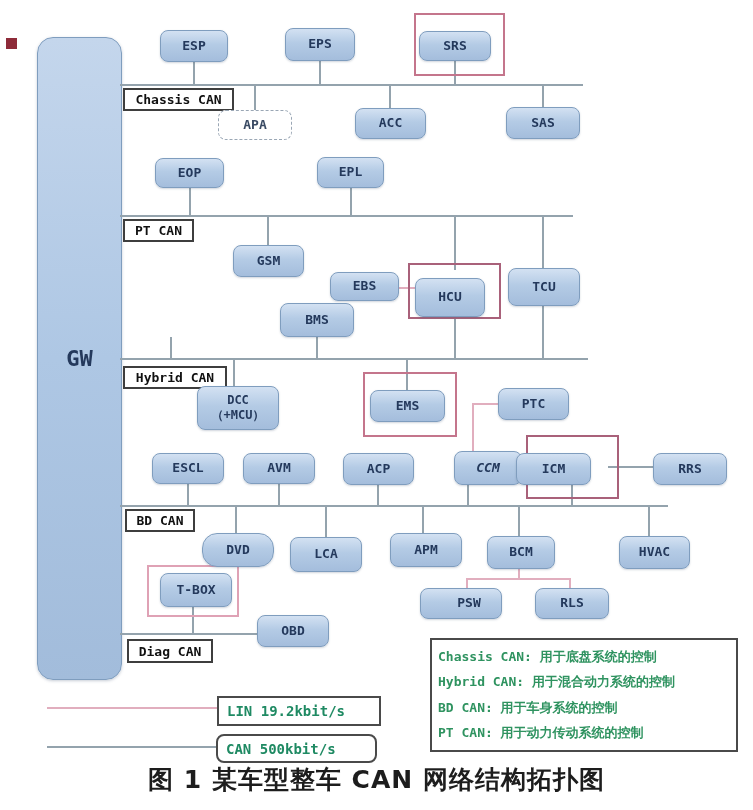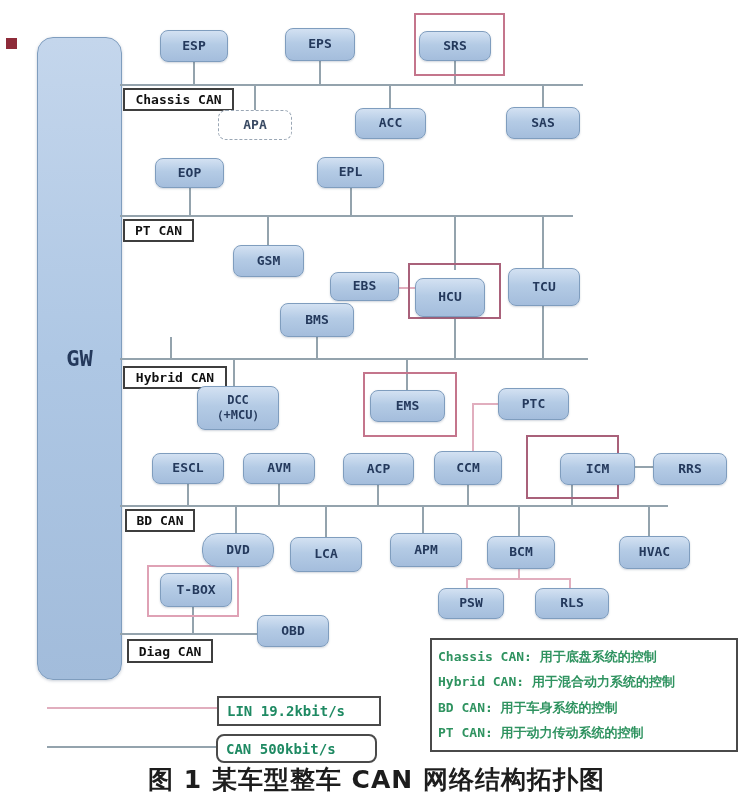--- a/index.html
+++ b/index.html
@@ -112,30 +112,30 @@
     <div class="node" style="left: 415px; top: 278px; width: 68px; height: 37px; border-radius: 8px;">HCU</div>
     <div class="node" style="left: 508px; top: 268px; width: 70px; height: 36px;">TCU</div>
     <div class="node" style="left: 280px; top: 303px; width: 72px; height: 32px;">BMS</div>
     <div class="node" style="left: 197px; top: 386px; width: 80px; height: 42px; font-size: 12px;">DCC
 （+MCU）</div>
     <div class="node" style="left: 370px; top: 390px; width: 73px; height: 30px;">EMS</div>
     <div class="node" style="left: 498px; top: 388px; width: 69px; height: 30px;">PTC</div>
     <div class="node" style="left: 152px; top: 453px; width: 70px; height: 29px;">ESCL</div>
     <div class="node" style="left: 243px; top: 453px; width: 70px; height: 29px;">AVM</div>
     <div class="node" style="left: 343px; top: 453px; width: 69px; height: 30px;">ACP</div>
-    <div class="node" style="left: 434px; top: 451px; width: 66px; height: 32px;">CCM</div>
-    <div class="node" style="left: 560px; top: 453px; width: 73px; height: 30px;">ICM</div>
+    <div class="node" style="left: 454px; top: 451px; width: 66px; height: 32px; font-style: italic;">CCM</div>
+    <div class="node" style="left: 516px; top: 453px; width: 73px; height: 30px;">ICM</div>
     <div class="node" style="left: 653px; top: 453px; width: 72px; height: 30px;">RRS</div>
     <div class="node" style="left: 202px; top: 533px; width: 70px; height: 32px; border-radius: 15px;">DVD</div>
     <div class="node" style="left: 290px; top: 537px; width: 70px; height: 33px;">LCA</div>
     <div class="node" style="left: 390px; top: 533px; width: 70px; height: 32px;">APM</div>
     <div class="node" style="left: 487px; top: 536px; width: 66px; height: 31px;">BCM</div>
     <div class="node" style="left: 619px; top: 536px; width: 69px; height: 31px;">HVAC</div>
     <div class="node" style="left: 160px; top: 573px; width: 70px; height: 32px;">T-BOX</div>
-    <div class="node" style="left: 438px; top: 588px; width: 64px; height: 29px;">PSW</div>
+    <div class="node" style="left: 420px; top: 588px; width: 64px; height: 29px; padding-left: 16px;">PSW</div>
     <div class="node" style="left: 535px; top: 588px; width: 72px; height: 29px;">RLS</div>
     <div class="node" style="left: 257px; top: 615px; width: 70px; height: 30px;">OBD</div>
     <div class="stub" style="left: 47px; top: 707px; width: 170px; height: 2px; background: rgb(225, 174, 190);"></div>
     <div class="speedbox" style="left: 217px; top: 696px; width: 144px; height: 26px;">LIN  19.2kbit/s</div>
     <div class="stub" style="left: 47px; top: 746px; width: 169px; height: 2px; background: rgb(148, 163, 173);"></div>
     <div class="speedbox" style="left: 216px; top: 734px; width: 141px; height: 25px; border-radius: 8px;">CAN 500kbit/s</div>
     <div class="legendpanel" style="left: 430px; top: 638px; width: 292px; height: 102px;">
       <div class="entry">Chassis CAN: 用于底盘系统的控制</div>
       <div class="entry">Hybrid CAN: 用于混合动力系统的控制</div>
       <div class="entry">BD CAN: 用于车身系统的控制</div>

